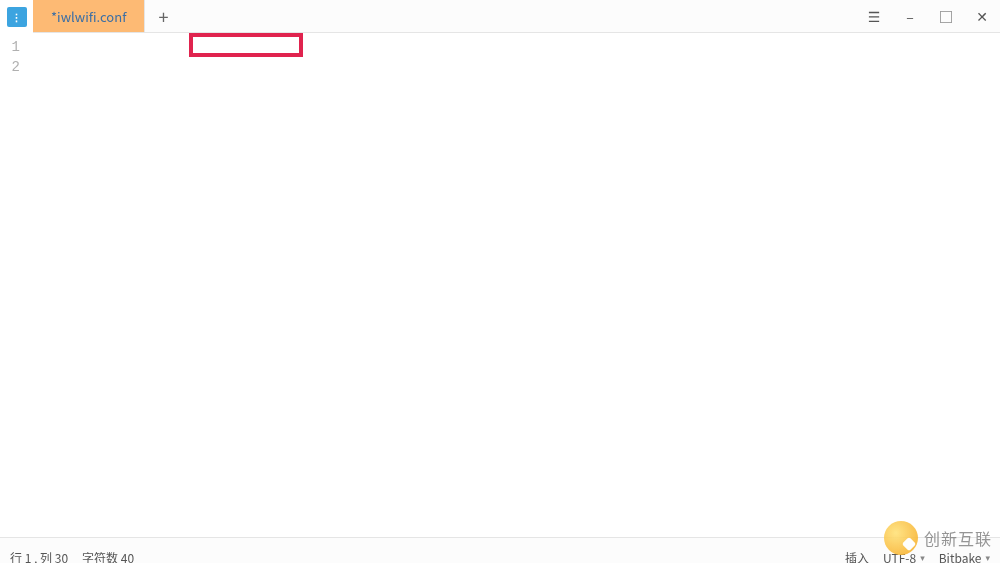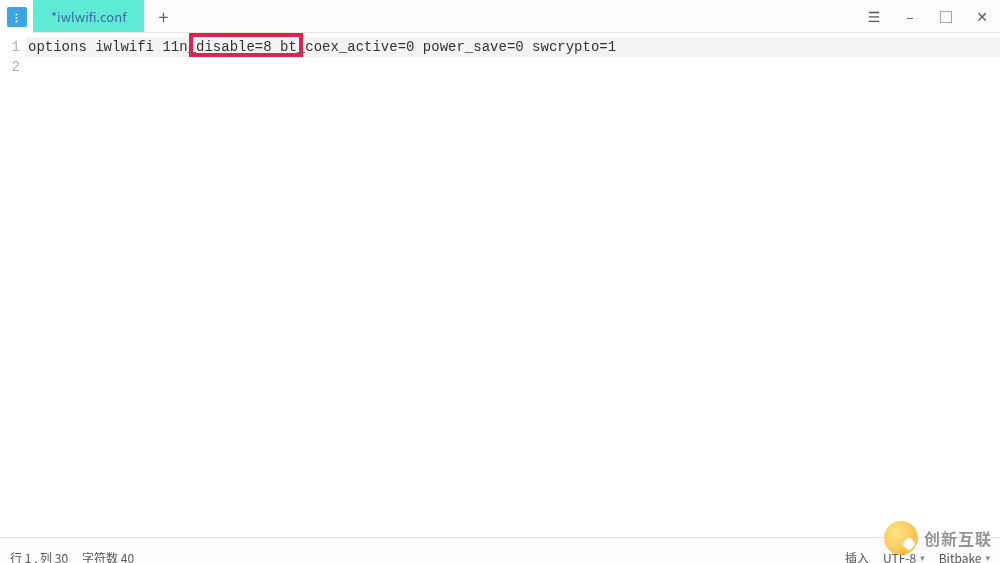--- a/index.html
+++ b/index.html
@@ -1,21 +1,21 @@
 <!DOCTYPE html>
 <html><head>
 <meta charset="utf-8">
 <style>
   * { margin: 0; padding: 0; box-sizing: border-box; }
   html, body { width: 1000px; height: 563px; overflow: hidden; font-family: "Segoe UI", "Noto Sans CJK SC", sans-serif; background: #fff; color: #333; }
   
   .titlebar { display: flex; align-items: stretch; height: 33px; background: #fcfcfc; border-bottom: 1px solid #e5e5e5; }
   .app-icon { width: 33px; height: 33px; display: flex; align-items: center; justify-content: center; background: #fff; }
   .app-icon-inner { width: 20px; height: 20px; background: #3ca4e0; border-radius: 2px; display:flex; align-items:center; justify-content:center; color:#fff; font-size:10px; font-weight:bold;}
-  .tab { display: flex; align-items: center; padding: 0 18px; background: #5eead4; border-right: 1px solid #e5e5e5; font-size: 13px; color: #3a6ea5; }
+  .tab { display: flex; align-items: center; padding: 0 18px; background: #fdba74; border-right: 1px solid #e5e5e5; font-size: 13px; color: #3a6ea5; }
   .newtab { width: 36px; display:flex; align-items:center; justify-content:center; color:#666; font-size:18px; }
   .title-spacer { flex:1; }
   .win-controls { display:flex; align-items:center; }
   .hamburger, .win-btn { width: 36px; height:33px; display:flex; align-items:center; justify-content:center; font-size:14px; color:#555; }
   
   .editor-wrap { display:flex; height: calc(563px - 33px - 26px); }
   .gutter { width: 26px; background:#fff; text-align:right; padding-top:4px; font-family: Consolas, "Liberation Mono", monospace; font-size:14px; color:#b0b0b0; user-select:none; }
   .gutter .ln { padding-right:6px; line-height:20px; height:20px; }
   .editor { flex:1; font-family: Consolas, "Liberation Mono", monospace; font-size:14px; padding-top:4px; position:relative; }
   .line { height:20px; line-height:20px; white-space:pre; padding-left:2px; }
@@ -23,21 +23,21 @@
   .highlight-box { position:absolute; border:4px solid #e0234e; pointer-events:none; }
   
   .statusbar { height:40px; display:flex; align-items:center; font-size:12px; color:#555; background:#fcfcfc; border-top:1px solid #e5e5e5; padding:0 10px; gap:14px; }
   .statusbar .spacer { flex:1; }
   .status-item { display:flex; align-items:center; gap:4px; }
   .chev { font-size:9px; color:#888; }
   
   .watermark { position:absolute; right:0; bottom:6px; display:flex; align-items:center; gap:6px; opacity:0.9; pointer-events:none; padding:2px 8px; }
   .watermark-circle { width:34px; height:34px; border-radius:50%; background: radial-gradient(circle at 35% 35%, #ffe27a, #f6a821); position:relative; }
   .watermark-circle::after { content:""; position:absolute; right:4px; bottom:6px; width:10px; height:10px; background:#fff; transform:rotate(45deg); border-radius:2px; }
-  .watermark-text { font-size:16px; font-weight:bold; color:#8a8a8a; letter-spacing:1px; }
+  .watermark-text { font-size:16px; font-weight:normal; color:#8a8a8a; letter-spacing:1px; }
 </style>
 </head>
 <body>
 
 <div class="titlebar">
   <div class="app-icon">
     <div class="app-icon-inner">⋮</div>
   </div>
   <div class="tab">
     <span>*iwlwifi.conf</span>
@@ -61,21 +61,20 @@
     </div>
   </div>
 </div>
 
 <div class="editor-wrap">
   <div class="gutter">
     <div class="ln">1</div>
     <div class="ln">2</div>
   </div>
   <div class="editor" style="position:relative;">
-    <div class="line current">options iwlwifi 11n_disable=8 bt_coex_active=0 power_save=0 swcrypto=1</div>
     <div class="line"></div>
     <div class="highlight-box" id="hlbox" style="left: 163px; top: 0px; width: 114px; height: 24px;"></div>
   </div>
 </div>
 
 <div class="statusbar">
   <div class="status-item">
     <span>行 1 , 列 30</span>
   </div>
   <div class="status-item">

